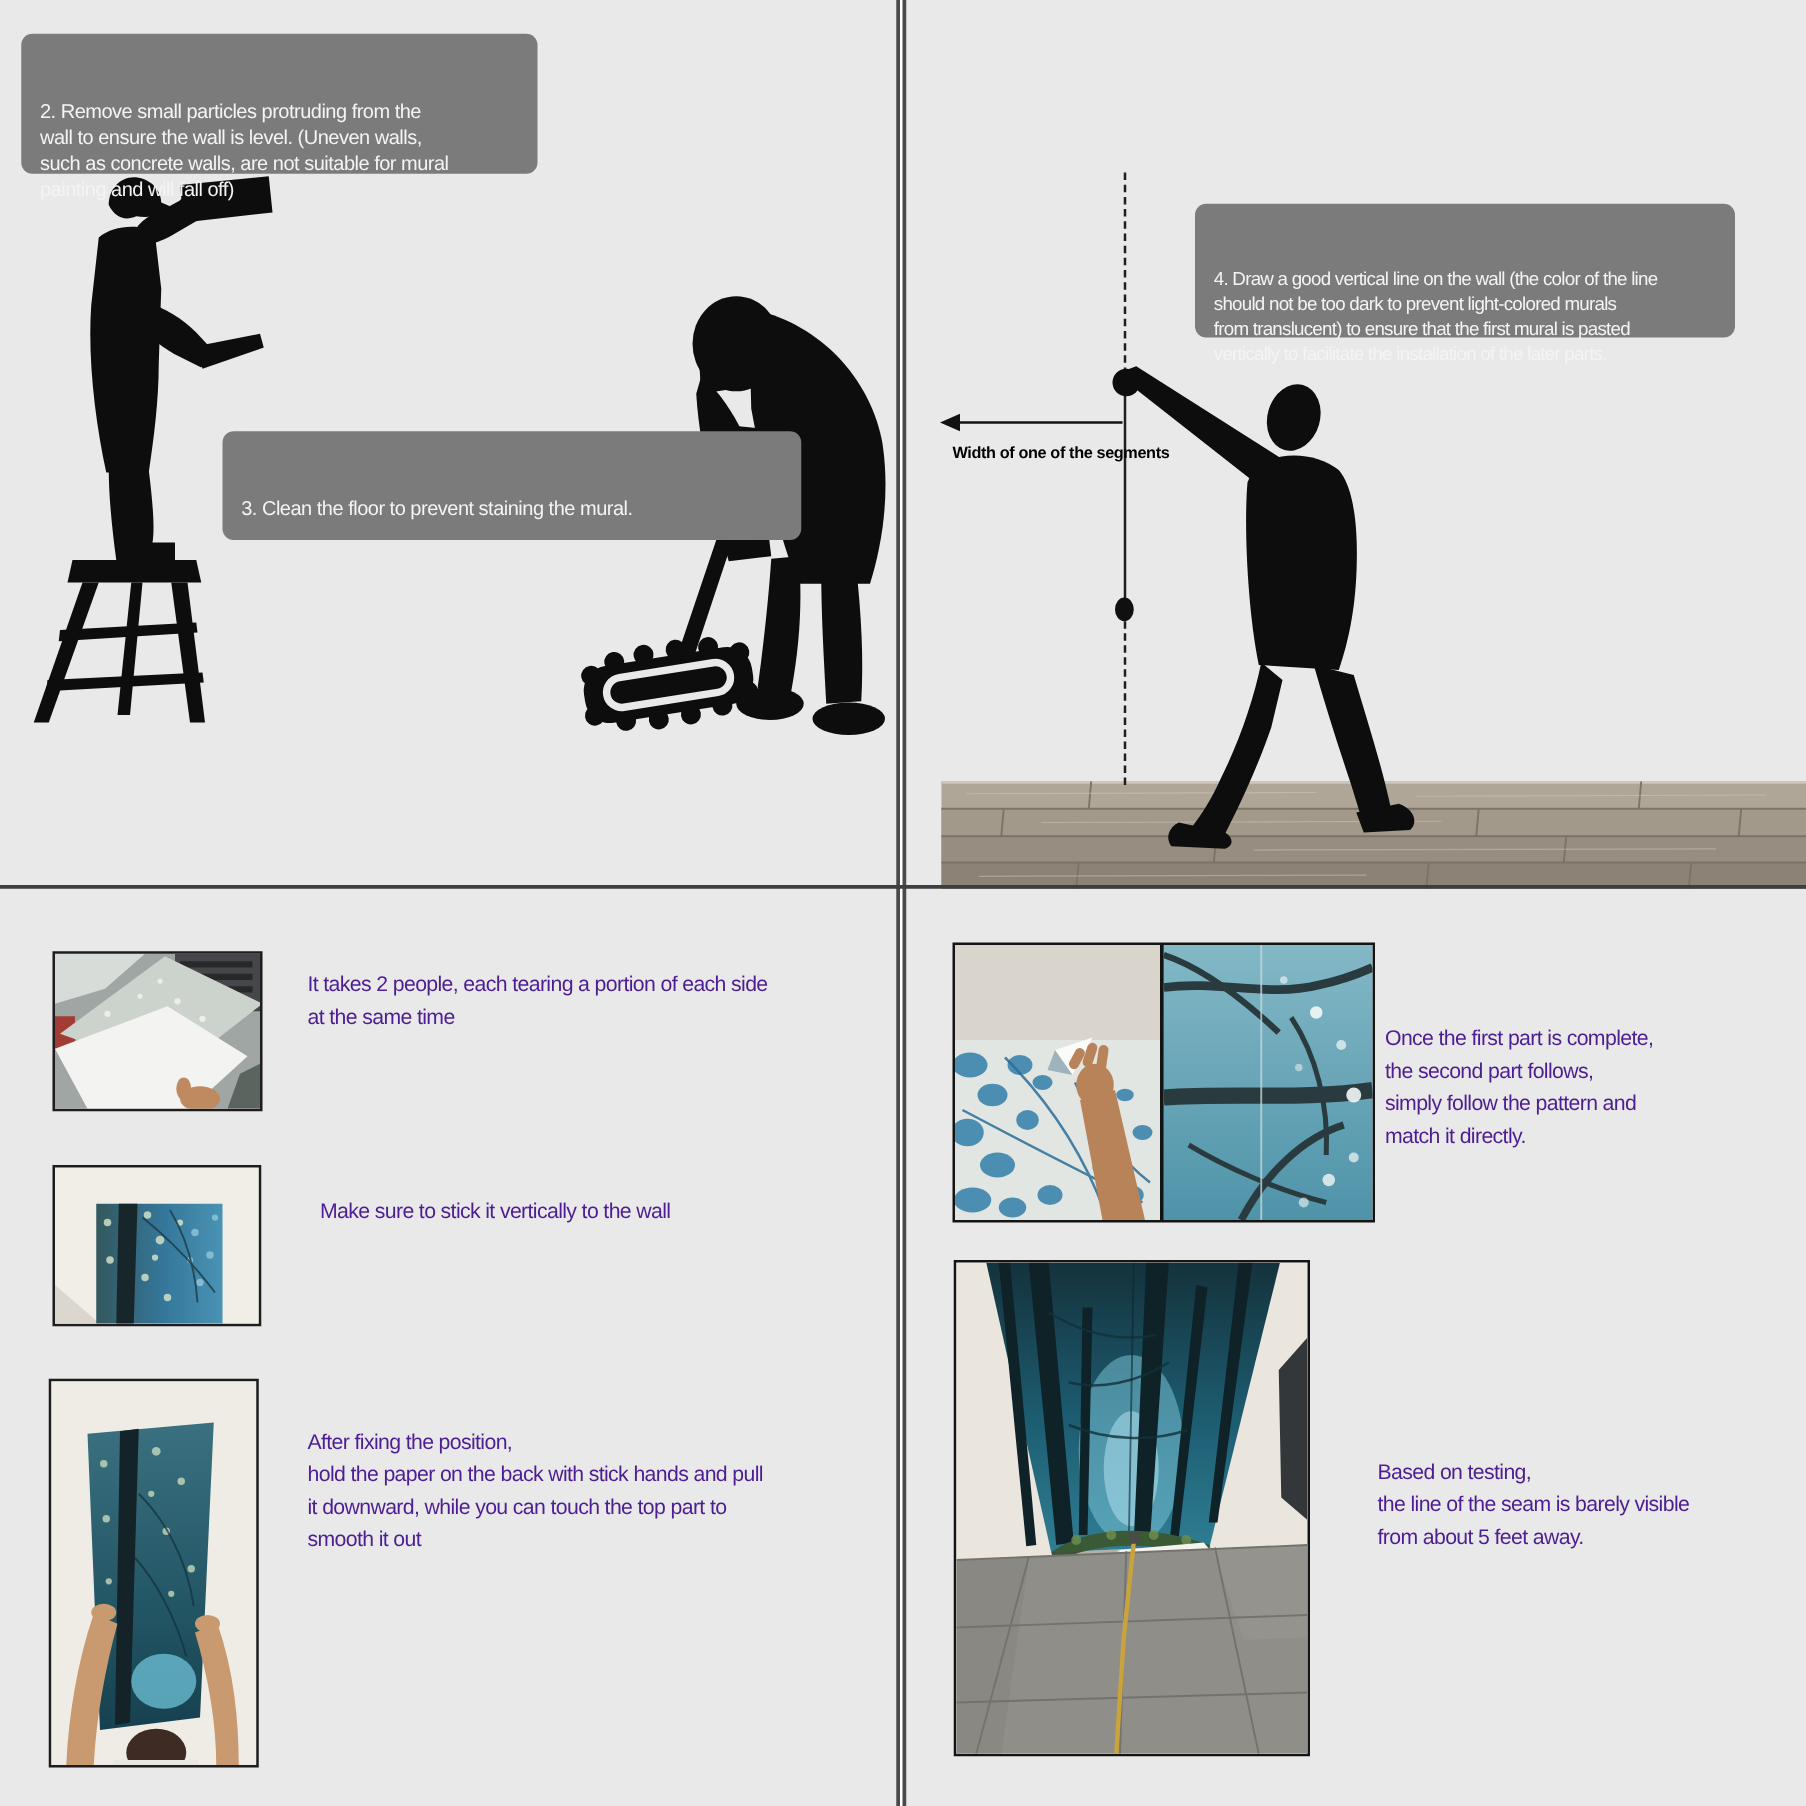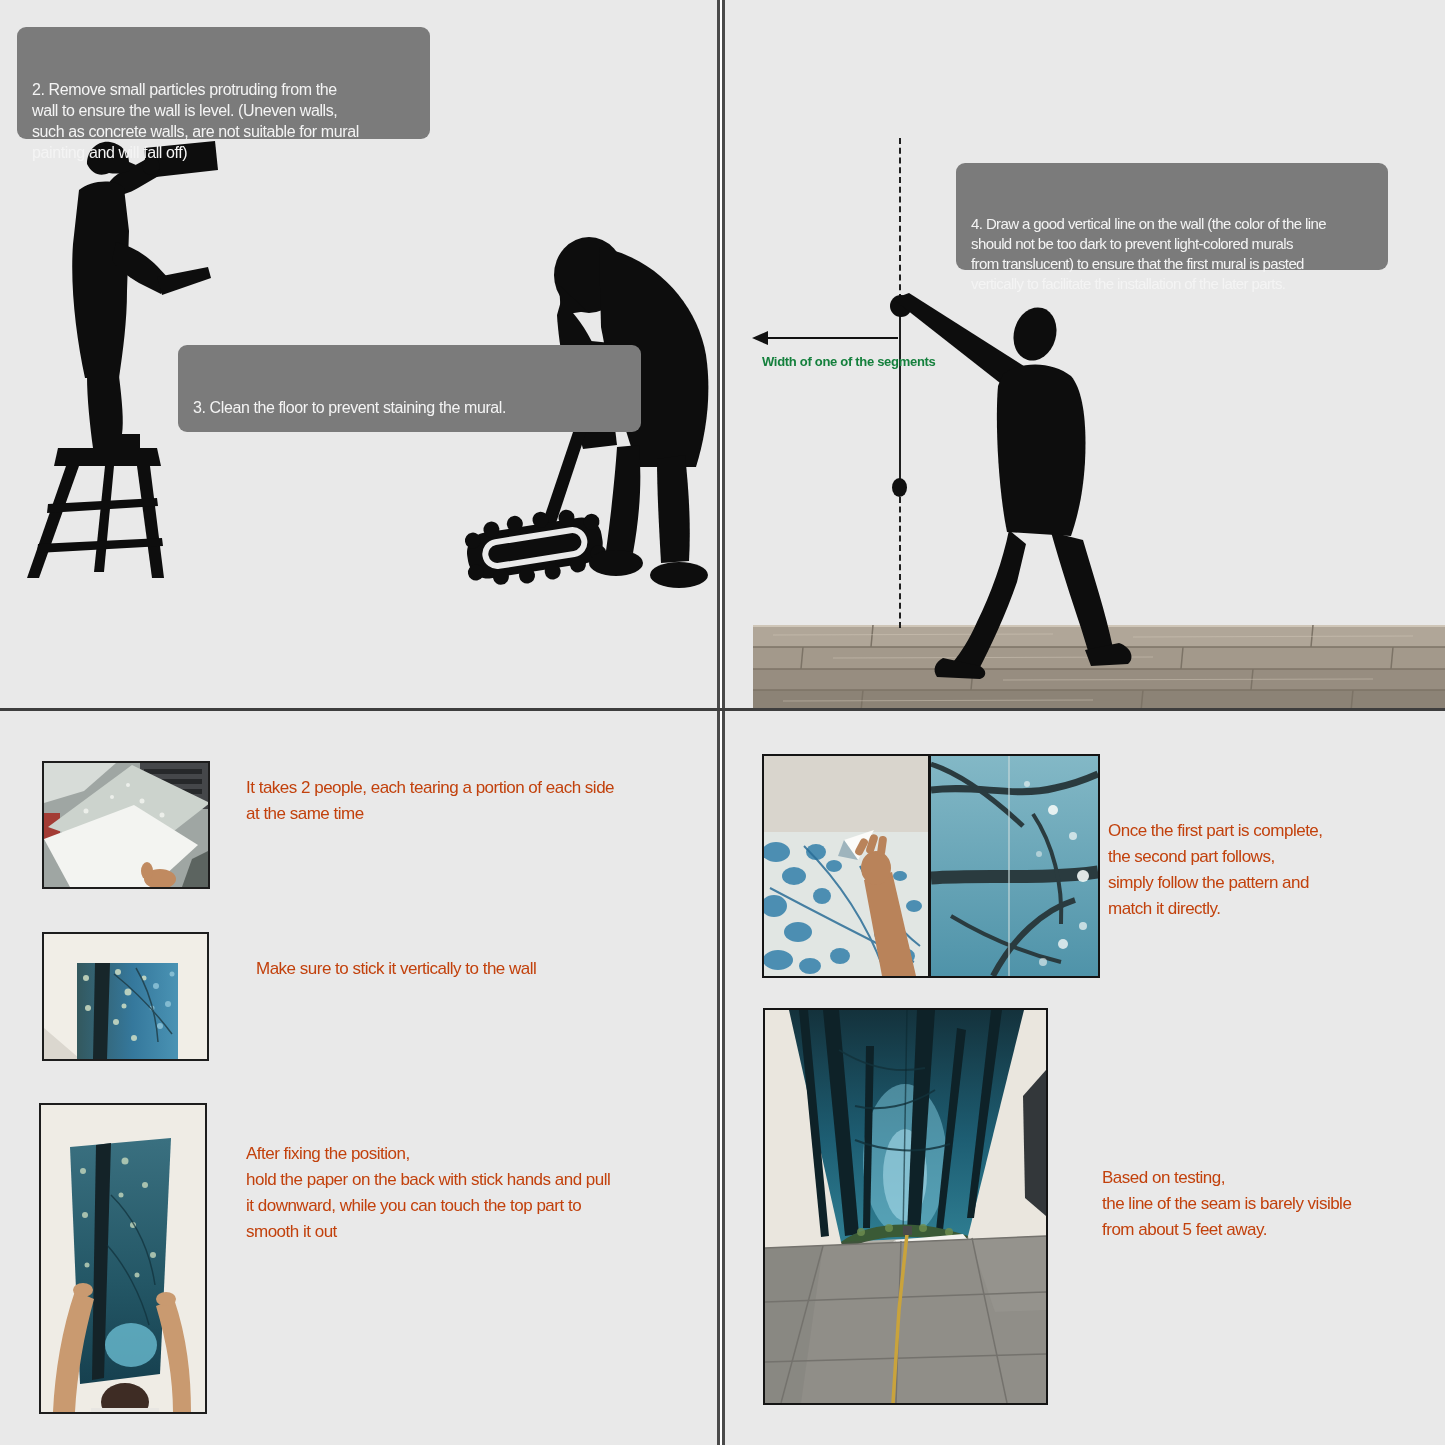--- a/index.html
+++ b/index.html
@@ -14,34 +14,34 @@
 
   
   .bubble{background:#7b7b7b;border-radius:9px;color:#f4f4f4;
     font-size:16px;letter-spacing:-0.4px;line-height:21px;white-space:pre-line;
     padding:31px 15px;z-index:5;}
   #box-step2{left:17px;top:27px;width:413px;height:112px;}
   #box-step3{left:178px;top:345px;width:463px;height:87px;}
   #box-step4{left:956px;top:163px;width:432px;height:107px;font-size:15px;letter-spacing:-0.6px;line-height:20px;}
 
   
-  .caption{color:#c2410c;font-size:17px;letter-spacing:-0.5px;line-height:26px;white-space:pre-line;}
+  .caption{color:#4c1d95;font-size:17px;letter-spacing:-0.5px;line-height:26px;white-space:pre-line;}
   #cap-tear{left:246px;top:775px;width:445px;}
   #cap-vert{left:256px;top:956px;width:445px;}
   #cap-fix{left:246px;top:1141px;width:445px;}
   #cap-match{left:1108px;top:818px;width:300px;}
   #cap-seam{left:1102px;top:1165px;width:330px;}
 
   
   #plumb-dash-top{left:899px;top:138px;height:162px;width:0;border-left:2px dashed #1f1f1f;}
   #plumb-solid{left:899px;top:300px;height:180px;width:0;border-left:2px solid #1f1f1f;}
   #plumb-bob{left:892px;top:478px;width:15px;height:19px;border-radius:50%;background:#101010;}
   #plumb-dash-bottom{left:899px;top:497px;height:131px;width:0;border-left:2px dashed #1f1f1f;}
   #arrow-svg{left:750px;top:328px;width:152px;height:20px;}
-  #segment-label{left:762px;top:354px;width:220px;color:#15803d;font-size:13px;font-weight:600;letter-spacing:-0.3px;}
+  #segment-label{left:762px;top:354px;width:220px;color:#000000;font-size:13px;font-weight:600;letter-spacing:-0.3px;}
 
   
   #sil-scraper{left:10px;top:136px;width:212px;height:452px;}
   #sil-mop{left:443px;top:233px;width:277px;height:382px;}
   #sil-point{left:885px;top:292px;width:270px;height:400px;}
   #wood-floor{left:753px;top:625px;width:692px;height:86px;}
 
   
   .photo{border:2px solid #1d1d1d;background:#ddd;overflow:hidden;z-index:4;}
   #photo-tear{left:42px;top:761px;width:168px;height:128px;}

